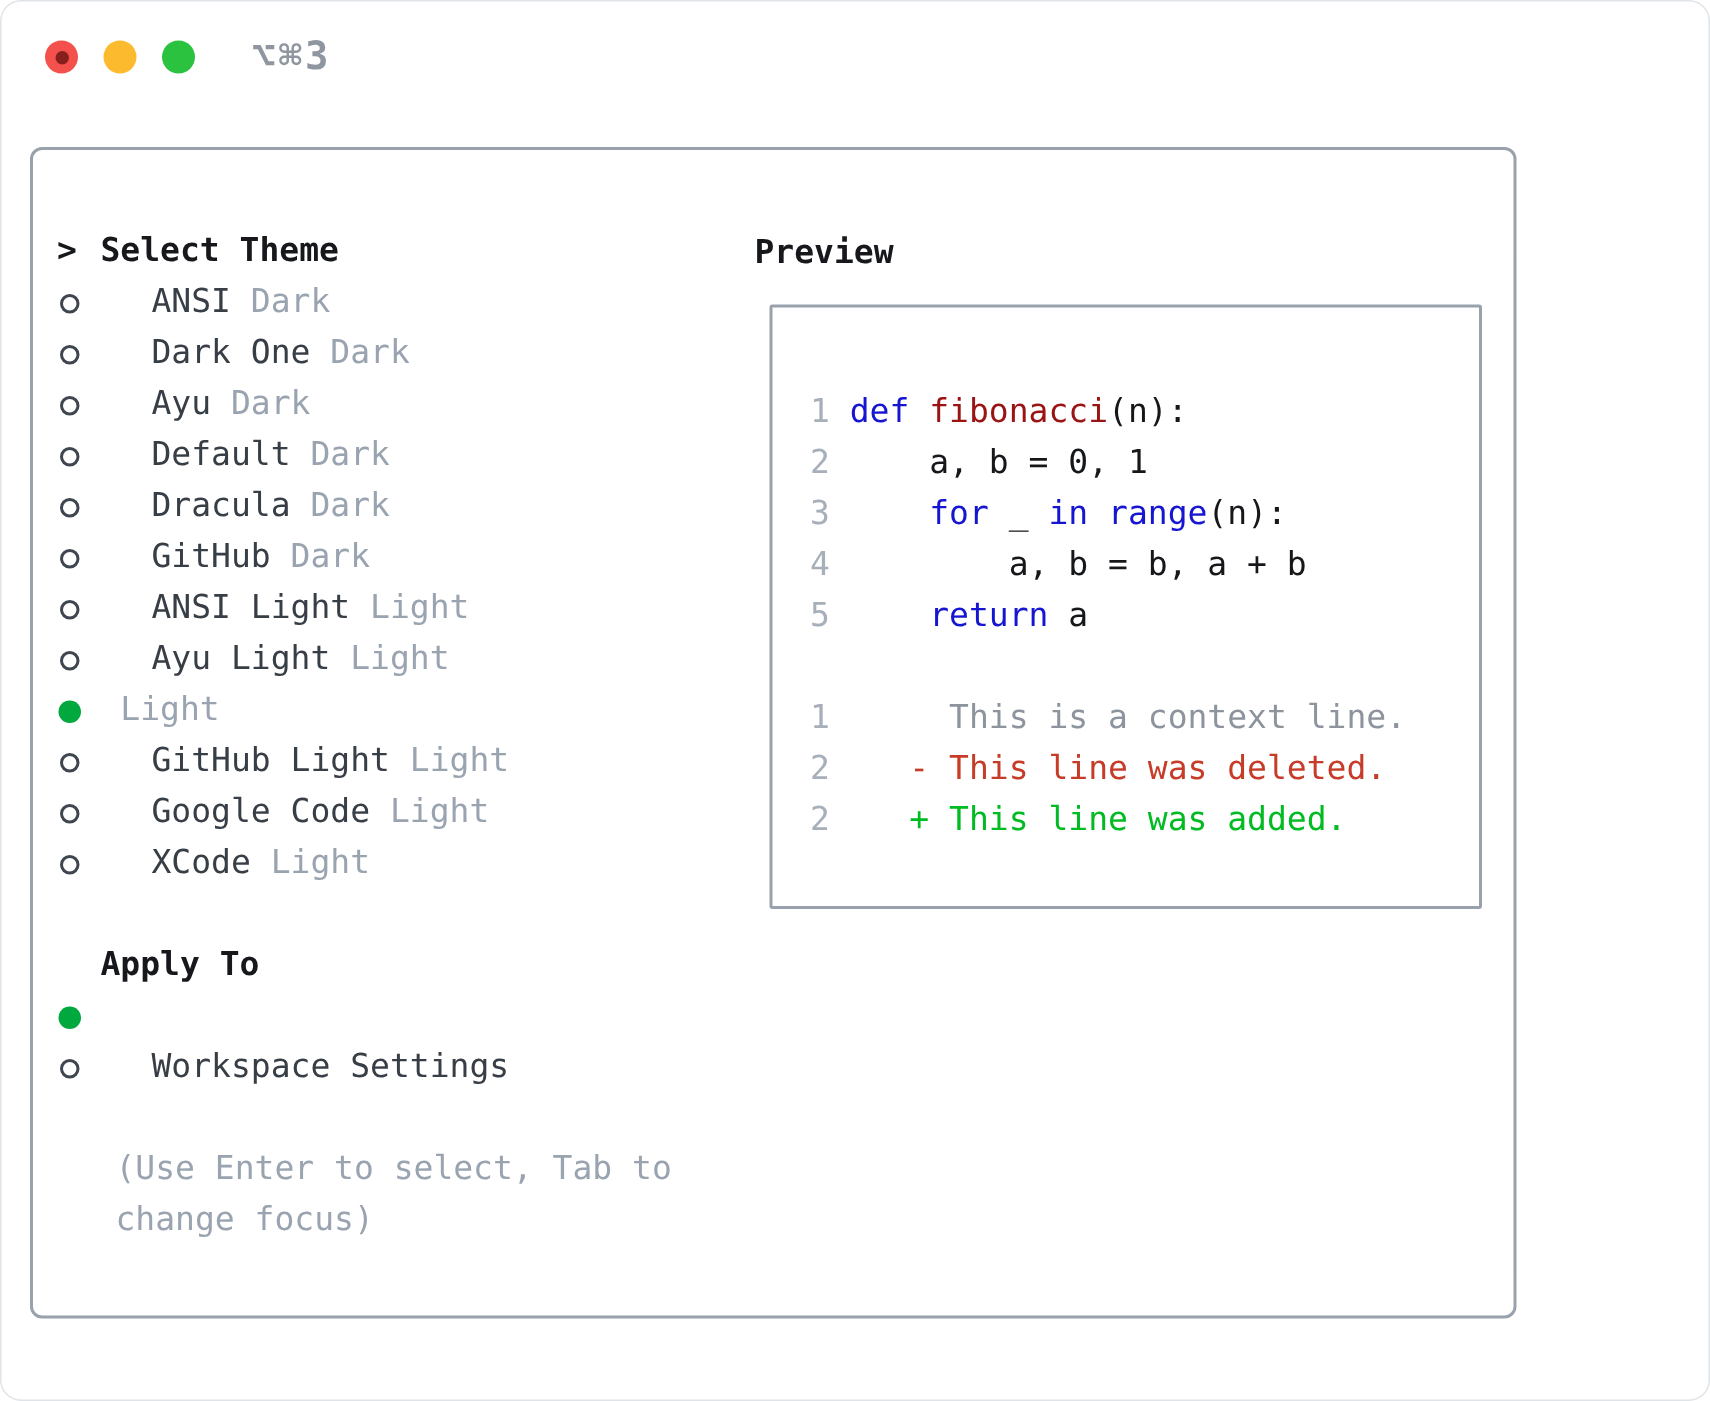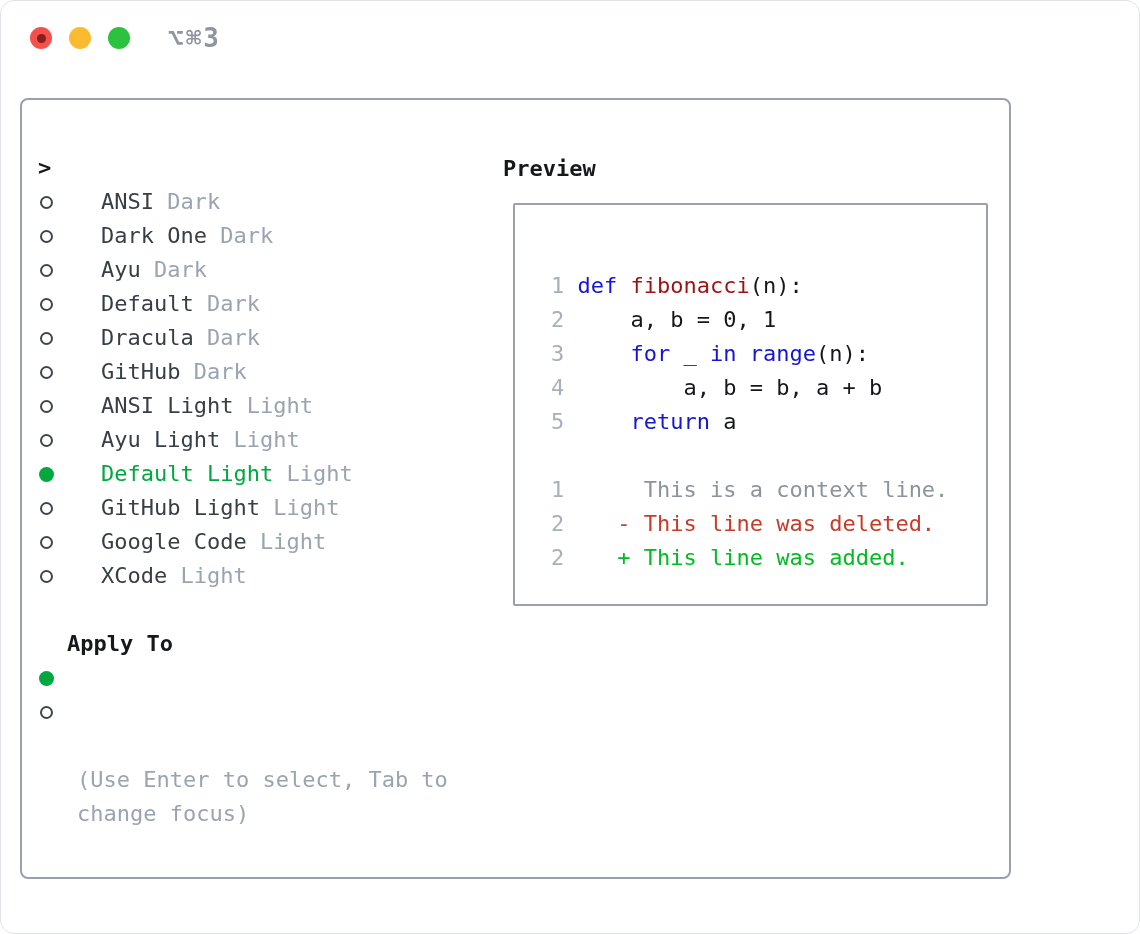--- a/index.html
+++ b/index.html
@@ -64,21 +64,21 @@
     font-size:22px;font-weight:700;color:var(--c-text);
   }
   .preview-box{
     position:absolute;left:491px;top:103px;width:475px;height:403px;
     border:2px solid var(--c-border);
     border-radius:2px;
     background:#ffffff;
     overflow:hidden;
   }
   .preview-box pre{
-    margin:16px;padding:48px 0 0 20px;
+    margin:5px;padding:48px 0 0 20px;
     font-family:"DejaVu Sans Mono", monospace;
     font-size:22px;line-height:34px;
     color:var(--c-code-plain);
   }
   .num{color:var(--c-line-num);}
   .kw{color:var(--c-code-kw);}
   .fn{color:var(--c-code-fn);}
   .ctx{color:var(--c-ctx);}
   .del{color:var(--c-del);}
   .add{color:var(--c-add);}
@@ -94,37 +94,37 @@
           <span class="dot"></span>
         </span>
       <span class="light yellow"></span>
       <span class="light green"></span>
     </div>
     <span class="shortcut">⌥⌘3</span>
   </div>
 
   <div class="panel">
     <div class="left-col" id="left-col">
-        <div class="row"><span class="icon-cell">&gt;</span></div>
+        <div class="row"><span class="icon-cell">&gt;</span><span class="hdr">Select Theme</span></div>
         <div class="row"><span class="icon-cell"><span class="radio"></span></span><span class="t-name">ANSI</span><span class="t-variant"> Dark</span></div>
         <div class="row"><span class="icon-cell"><span class="radio"></span></span><span class="t-name">Dark One</span><span class="t-variant"> Dark</span></div>
         <div class="row"><span class="icon-cell"><span class="radio"></span></span><span class="t-name">Ayu</span><span class="t-variant"> Dark</span></div>
         <div class="row"><span class="icon-cell"><span class="radio"></span></span><span class="t-name">Default</span><span class="t-variant"> Dark</span></div>
         <div class="row"><span class="icon-cell"><span class="radio"></span></span><span class="t-name">Dracula</span><span class="t-variant"> Dark</span></div>
         <div class="row"><span class="icon-cell"><span class="radio"></span></span><span class="t-name">GitHub</span><span class="t-variant"> Dark</span></div>
         <div class="row"><span class="icon-cell"><span class="radio"></span></span><span class="t-name">ANSI Light</span><span class="t-variant"> Light</span></div>
         <div class="row"><span class="icon-cell"><span class="radio"></span></span><span class="t-name">Ayu Light</span><span class="t-variant"> Light</span></div>
-        <div class="row"><span class="icon-cell"><span class="radio on"></span></span><span class="t-name sel">Default Light</span><span class="t-variant"> Light</span></div>
+        <div class="row"><span class="icon-cell"><span class="radio on"></span></span><span class="t-variant"> Light</span></div>
         <div class="row"><span class="icon-cell"><span class="radio"></span></span><span class="t-name">GitHub Light</span><span class="t-variant"> Light</span></div>
         <div class="row"><span class="icon-cell"><span class="radio"></span></span><span class="t-name">Google Code</span><span class="t-variant"> Light</span></div>
         <div class="row"><span class="icon-cell"><span class="radio"></span></span><span class="t-name">XCode</span><span class="t-variant"> Light</span></div>
         <div class="spacer"></div>
         <div class="row"><span class="icon-cell"></span><span class="hdr">Apply To</span></div>
         <div class="row"><span class="icon-cell"><span class="radio on"></span></span></div>
-        <div class="row"><span class="icon-cell"><span class="radio"></span></span></div>
+        <div class="row"><span class="icon-cell"><span class="radio"></span></span><span class="t-name">Workspace Settings</span></div>
         <div class="spacer"></div>
         <div class="help">(Use Enter to select, Tab to</div>
         <div class="help">change focus)</div>
       </div>
 
     <div class="preview-title">Preview</div>
 
     <div class="preview-box">
       <pre id="preview-pre"><span class="num">1 </span><span class="kw">def</span><span> </span><span class="fn">fibonacci</span><span>(n):</span>
 <span class="num">2 </span><span>    a, b = 0, 1</span>

